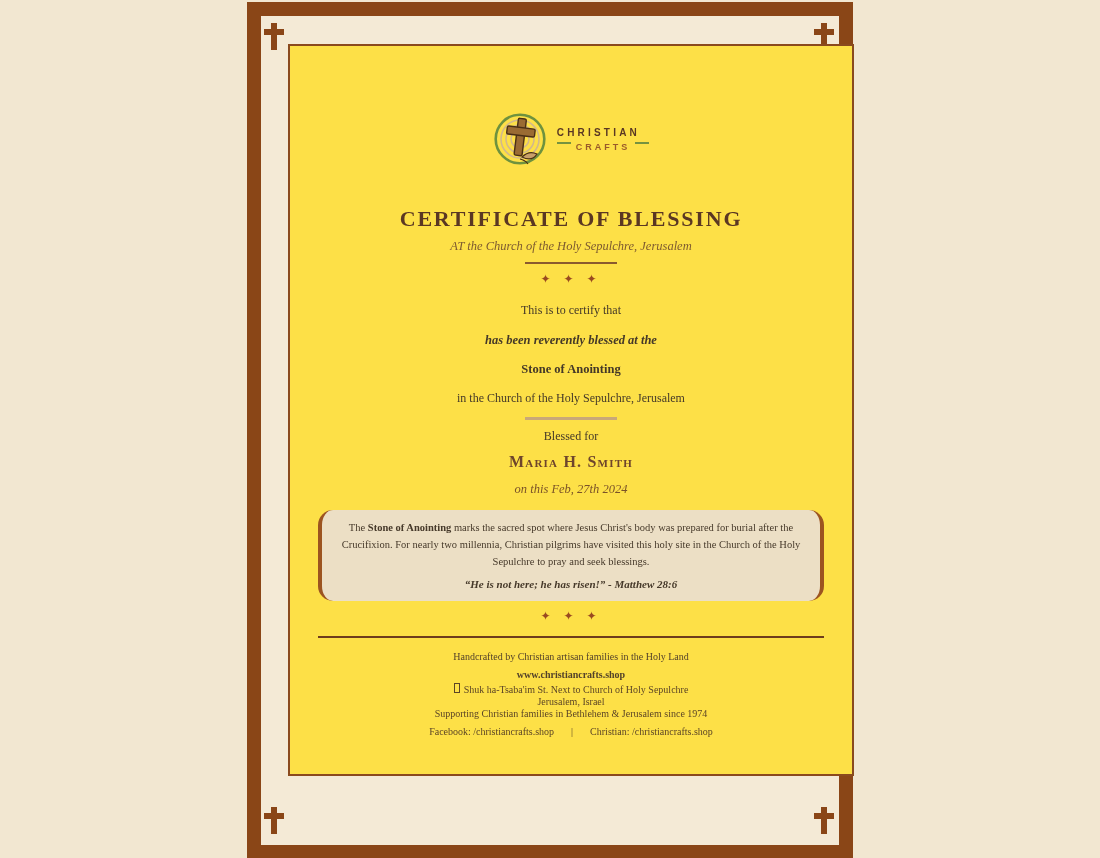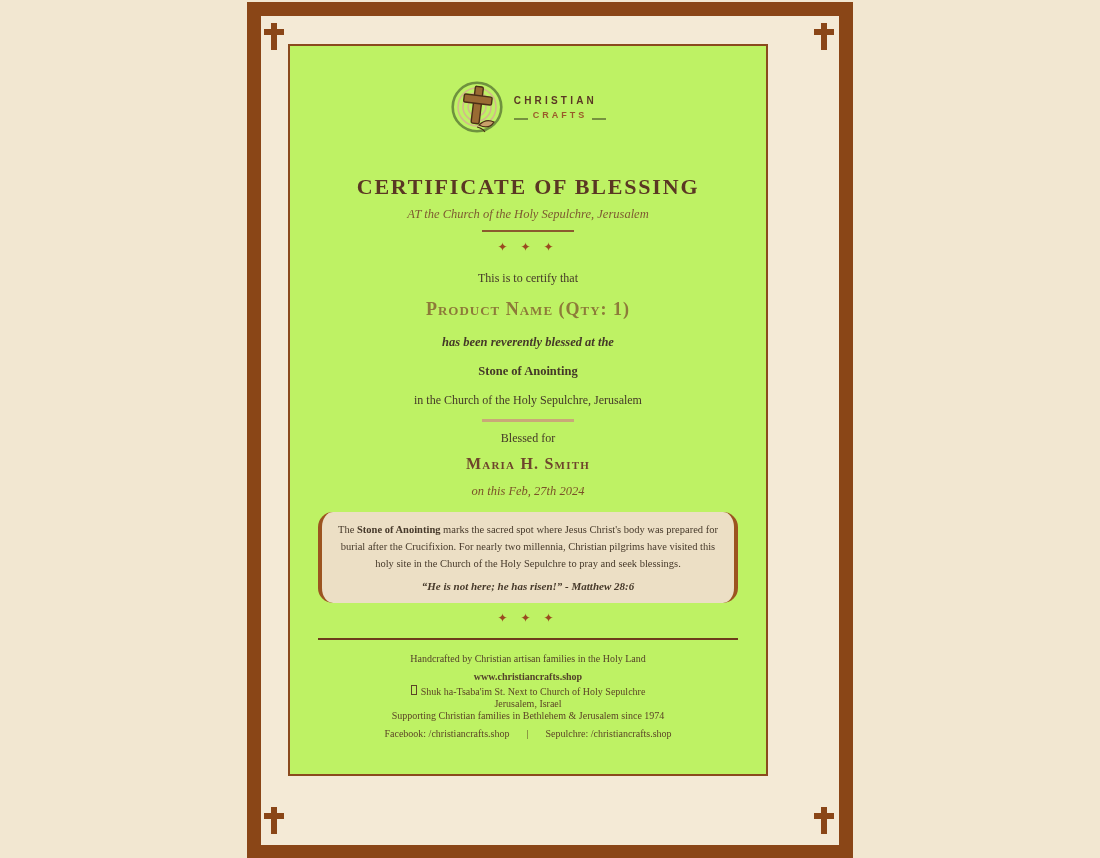--- a/index.html
+++ b/index.html
@@ -18,29 +18,29 @@
   
   .corner-cross{position:absolute;width:20px;height:27px;}
   .corner-cross::before{content:"";position:absolute;left:7px;top:0;width:6px;height:27px;background:#8a4617;}
   .corner-cross::after{content:"";position:absolute;left:0;top:6px;width:20px;height:6px;background:#8a4617;}
   .cross-tl{left:264px;top:23px;}
   .cross-tr{left:814px;top:23px;}
   .cross-bl{left:264px;top:807px;}
   .cross-br{left:814px;top:807px;}
   
   .panel{
-    position:absolute;left:288px;top:44px;width:480px;height:732px;
-    box-sizing:border-box;border:2px solid #8a4a1e;background:#bef264;
-    text-align:center;padding-top:34px;
+    position:absolute;left:288px;top:44px;width:566px;height:732px;
+    box-sizing:border-box;border:2px solid #8a4a1e;background:#fde047;
+    text-align:center;padding-top:66px;
   }
   
   .logo{display:flex;justify-content:center;align-items:center;gap:10px;}
   .logo-text{text-align:left;}
   .logo-top{font-family:"Liberation Sans",sans-serif;font-weight:bold;font-size:10px;letter-spacing:3.2px;color:#5a3723;}
-  .logo-bottom{margin-top:4px;display:flex;align-items:flex-end;gap:5px;}
+  .logo-bottom{margin-top:4px;display:flex;align-items:flex-start;gap:5px;}
   .logo-bottom .dash{display:inline-block;width:14px;height:2px;background:#76923f;}
   .logo-bottom .craft{font-family:"Liberation Sans",sans-serif;font-weight:bold;font-size:9px;letter-spacing:3px;color:#9a5a2a;}
   
   .title{font-size:22px;font-weight:bold;letter-spacing:1.8px;color:#5a3723;margin-top:40px;}
   .subtitle{font-style:italic;font-size:12.5px;color:#7d5a30;margin-top:7px;}
   .subtitle-rule{width:92px;height:2px;background:#8a5a2e;margin:8px auto 0;}
   .ornament{color:#9a4a20;font-size:12px;letter-spacing:5px;margin-top:8px;}
   .certify{font-size:12px;color:#443828;margin-top:16px;}
   .product{font-variant:small-caps;font-weight:bold;font-size:18px;letter-spacing:1px;color:#8d7a39;margin-top:13px;}
   .blessed{font-weight:bold;font-style:italic;font-size:12.5px;color:#443828;margin-top:15px;}
@@ -108,21 +108,20 @@
         </div>
       </div>
     </div>
 
     <div class="title">CERTIFICATE OF BLESSING</div>
     <div class="subtitle">AT the Church of the Holy Sepulchre, Jerusalem</div>
     <div class="subtitle-rule"></div>
     <div class="ornament">✦ ✦ ✦</div>
 
     <div class="certify">This is to certify that</div>
-    <div class="product">Product Name (Qty: 1)</div>
     <div class="blessed">has been reverently blessed at the</div>
     <div class="stone">Stone of Anointing</div>
     <div class="church">in the Church of the Holy Sepulchre, Jerusalem</div>
 
     <div class="tan-rule"></div>
 
     <div class="blessed-for">Blessed for</div>
     <div class="recipient">Maria H. Smith</div>
     <div class="date-line">on this Feb, 27th 2024</div>
 
@@ -133,17 +132,17 @@
 
     <div class="ornament">✦ ✦ ✦</div>
     <div class="footer-rule"></div>
 
     <div class="handcrafted">Handcrafted by Christian artisan families in the Holy Land</div>
     <div class="www">www.christiancrafts.shop</div>
     <div class="addr1"><span class="glyph-box"></span><span>Shuk ha-Tsaba'im St. Next to Church of Holy Sepulchre</span></div>
     <div class="addr2">Jerusalem, Israel</div>
     <div class="supporting">Supporting Christian families in Bethlehem &amp; Jerusalem since 1974</div>
     <div class="social">
-      <span>Facebook: /christiancrafts.shop</span><span class="sep">|</span><span>Sepulchre: /christiancrafts.shop</span>
+      <span>Facebook: /christiancrafts.shop</span><span class="sep">|</span><span>Christian: /christiancrafts.shop</span>
     </div>
 
   </div>
 </div>
 
 </body></html>

